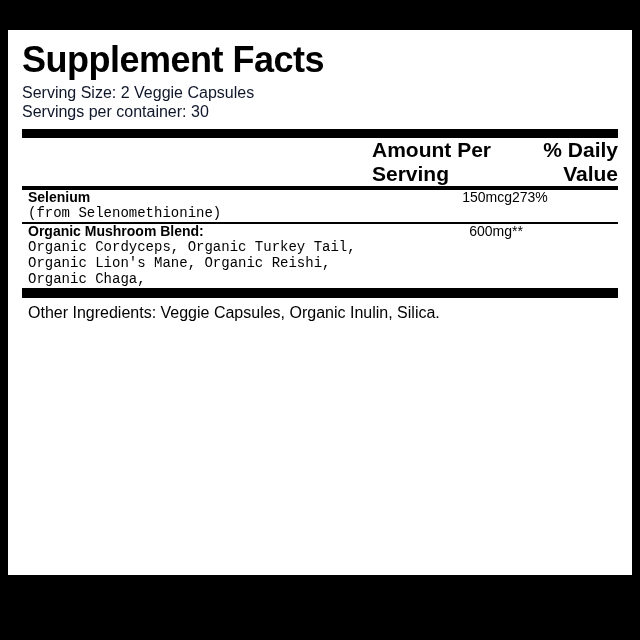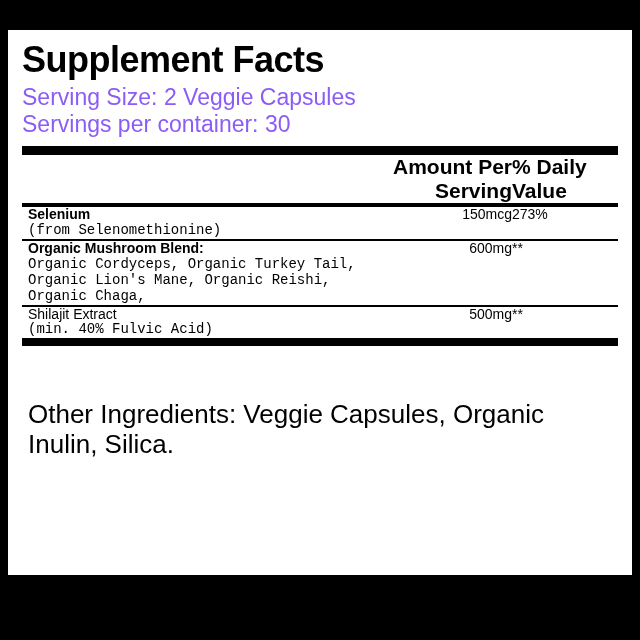--- a/index.html
+++ b/index.html
@@ -36,23 +36,23 @@
     font-size: 36px;
     font-weight: bold;
     letter-spacing: -0.5px;
     line-height: 1.0;
     color: #000;
     margin: 0 0 6px 0;
     white-space: nowrap;
   }
 
   .serving-line {
-    font-size: 23px;
+    font-size: 16px;
     line-height: 1.17;
-    color: #8b5cf6;
+    color: #0f172a;
     white-space: nowrap;
   }
 
   .rule-thick {
     height: 9px;
     background: #000;
     margin-top: 8px;
   }
   .rule-med {
     height: 4px;
@@ -77,48 +77,47 @@
   .col-name { width: 350px; }
   .col-amt  { width: 140px; }
   .col-dv   { width: 106px; }
 
   .hdr-row td {
     font-size: 21px;
     font-weight: bold;
     padding: 4px 0 5px 0;
   }
   .hdr-amt {
+    text-align: left;
+  }
+  .hdr-dv {
     text-align: right;
-  }
-  .hdr-dv {
-    text-align: left;
   }
 
   .row td {
     font-size: 14px;
     line-height: 1.14;
     padding: 5px 0 6px 0;
   }
   .row .nm { padding-left: 6px; }
   .row .amt { text-align: right; }
   .row .dv { }
 
   .bold { font-weight: bold; }
 
   .sub {
     display: block;
     font-family: Liberation Mono, monospace;
   }
 
   .other {
-    font-size: 26px;
+    font-size: 16px;
     line-height: 1.15;
     color: #000;
     padding: 6px 0 0 6px;
-    margin-top: 48px;
   }
 </style>
 </head>
 <body>
 
 <div class="panel">
   <div class="inner">
 
     <div class="title">Supplement Facts</div>
 
@@ -180,38 +179,20 @@
           <span class="sub">Organic Cordyceps, Organic Turkey Tail, Organic Lion's Mane, Organic Reishi, Organic Chaga,</span>
         </td>
         <td class="amt">600mg</td>
         <td class="dv">**</td>
       </tr>
     </tbody>
       </table>
 
     <div class="rule-thin"></div>
 
-    <table class="facts">
-      <colgroup>
-        <col class="col-name">
-        <col class="col-amt">
-        <col class="col-dv">
-      </colgroup>
-
-      <tbody>
-          <tr class="row">
-        <td class="nm">
-          <span>Shilajit Extract</span>
-          <span class="sub">(min. 40% Fulvic Acid)</span>
-        </td>
-        <td class="amt">500mg</td>
-        <td class="dv">**</td>
-      </tr>
-    </tbody>
-      </table>
 
     <div class="rule-thin"></div>
 
 
     <div class="rule-thin"></div>
 
 
     <div class="rule-med"></div>
 
     <div class="other">Other Ingredients: Veggie Capsules, Organic Inulin, Silica.</div>

